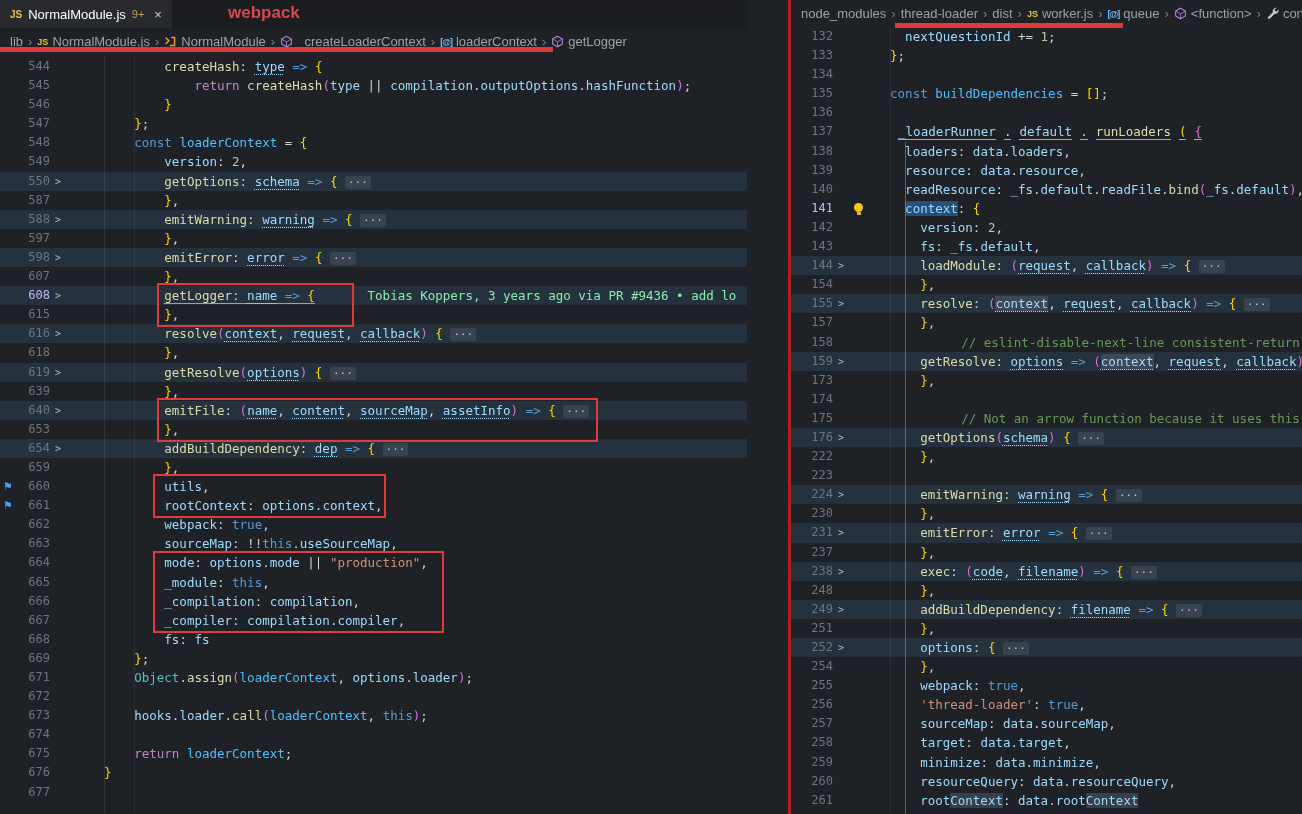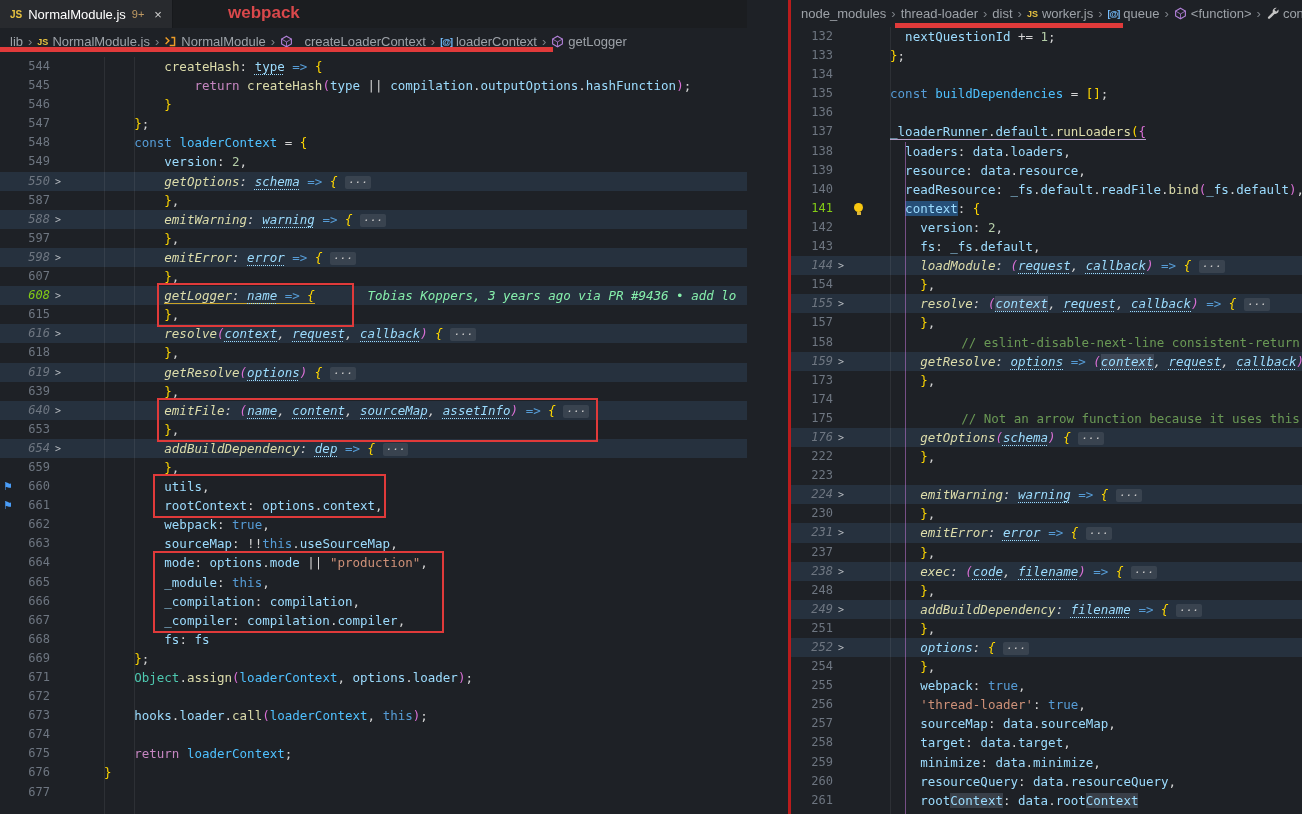--- a/index.html
+++ b/index.html
@@ -26,42 +26,42 @@
   .bc-sep { color:#7d8288; margin:0 5px; font-size:13px; }
   .bc-js { color:#e8c341; font-weight:bold; font-size:9px; }
   .bc-at { color:#75beff; font-size:9px; font-weight:bold; letter-spacing:-1px; }
   .bc-icon svg { display:block; }
 
   
   .code { position:absolute; left:0; width:100%; }
   .code-left { top:57px; }
   .code-right { top:27px; }
   .row { display:flex; height:19.1px; line-height:19.1px; font-family:"DejaVu Sans Mono", monospace; font-size:12.5px; white-space:pre; }
-  .row.hl { background:rgba(58,86,120,0.30);font-style:italic; }
+  .row.hl { background:rgba(58,86,120,0.30); }
   .g-bm { width:16px; text-align:center; color:#4a9df8; font-family:"DejaVu Sans", sans-serif; font-size:11px; }
   .g-ln { width:34px; text-align:right; color:#6e7681; font-size:12px; flex:none; }
-  .g-ln.active { color:#84cc16; }
+  .g-ln.active { color:#c4b5fd; }
   .pane-right .g-ln { width:42px; }
   .g-fold { width:16px; text-align:center; color:#b8bcc1; font-size:10px; flex:none; cursor:pointer; }
   .g-bulb { width:20px; flex:none; position:relative; }
   .bulbicon { position:absolute; left:5px; top:4px; width:9px; height:9px; border-radius:50%; background:#f8c710; }
   .bulbicon:after { content:""; position:absolute; left:2.5px; top:9px; width:4px; height:3px; background:#d8b43c; }
   .codepre { flex:1; padding-left:8px; font:inherit; color:#d4d4d4; }
   .pane-right .codepre { padding-left:6px; }
 
   
   .tk-p { color:#9cdcfe; } .tk-k { color:#569cd6; } .tk-r { color:#c586c0; }
   .tk-f { color:#dcdcaa; } .tk-s { color:#ce9178; } .tk-n { color:#b5cea8; }
   .tk-c { color:#6a9955;margin-left:41px; } .tk-w { color:#d4d4d4; } .tk-v { color:#4fc1ff; }
   .tk-t { color:#4ec9b0; } .tk-y { color:#ffd700; } .tk-m { color:#da70d6; }
   .tk-g { color:#86efac; }
   .tk-e { color:#c8c8c8; background:rgba(255,255,255,0.09); border-radius:2px; padding:0 3px; font-size:11px; }
   .tk-d { text-decoration:underline dotted; text-underline-offset:3px; text-decoration-thickness:1px; }
   .tk-u { border-bottom:1px solid #c9a227; }
-  .tk-ul { border-bottom:1px solid #b5a0c9; }
+  .tk-ul { border-bottom:1px solid #b5a0c9;margin-left:8px; }
   .tk-sel { background:#264f78; }
   .tk-hi { background:rgba(90,100,115,0.45); }
 
   
   .guide { position:absolute; width:1px; background:rgba(255,255,255,0.07); }
   .guide-purple { background:rgba(193,119,214,0.55); }
 
   
   .ann-box { position:absolute; border:2px solid #e03a3a; pointer-events:none; }
   .ann-underline { position:absolute; background:#e03a3a; pointer-events:none; }

